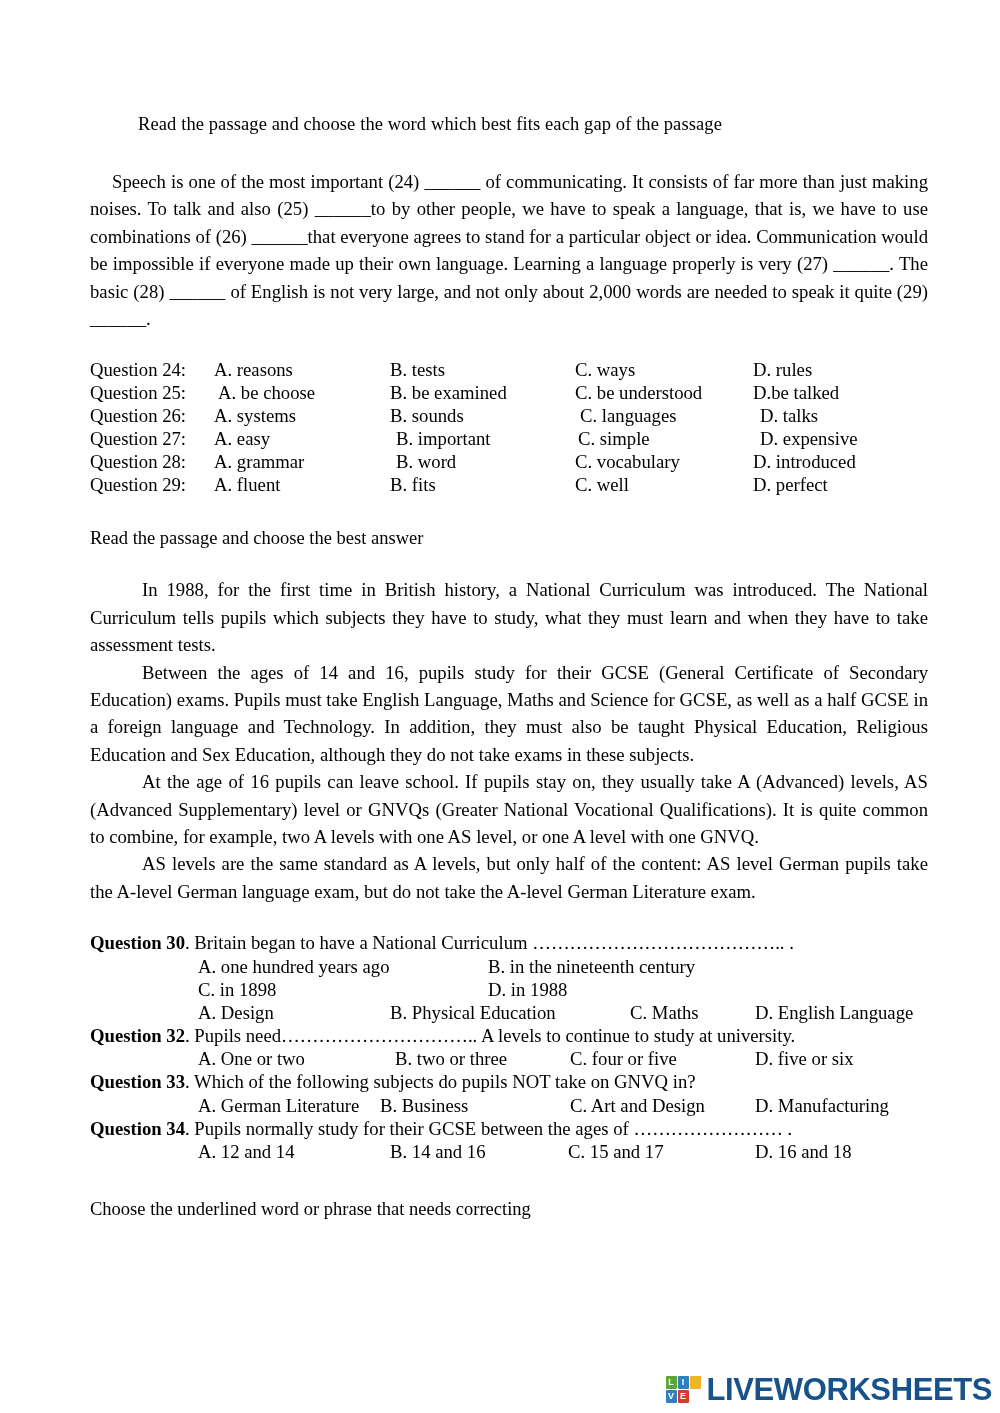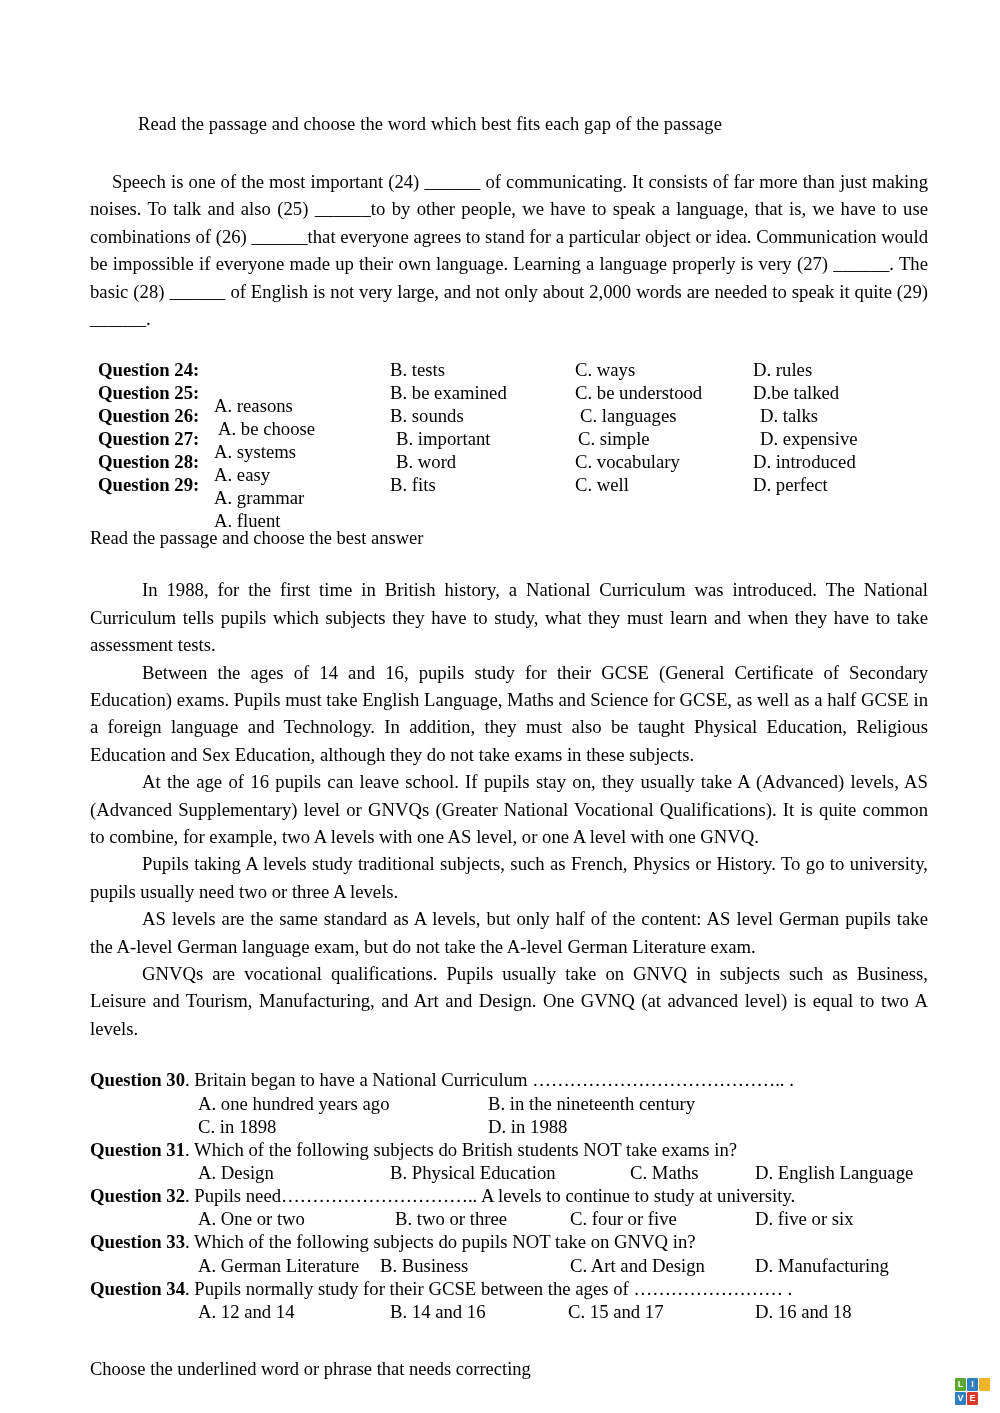--- a/index.html
+++ b/index.html
@@ -67,27 +67,27 @@
     line-height: 1.245;
     white-space: nowrap;
   }
   .mcq-inline .row {
     display: block;
     position: relative;
     height: 23px;
   }
   .mcq-inline .qlabel {
     position: absolute;
-    left: 8px;
-    font-weight: bold;
+    left: 0;
+    font-weight: normal;
   }
   .mcq-inline .opt {
     position: absolute;
   }
-  .mcq-inline .oa { left: 124px; margin-top: 36px; }
+  .mcq-inline .oa { left: 124px; }
   .mcq-inline .ob { left: 300px; text-align: center; }
   .mcq-inline .oc { left: 485px; }
   .mcq-inline .od { left: 663px; }
 
   
   .rc {
     font-size: 18.7px;
     line-height: 1.255;
   }
   .rc .qline {
@@ -238,40 +238,37 @@
     <div class="sp-30"></div>
 
     <div class="section-heading">Read the passage and choose the best answer</div>
 
     <div class="sp-26"></div>
 
     <div class="passage">
       <p>In 1988, for the first time in British history, a National Curriculum was introduced. The National Curriculum tells pupils which subjects they have to study, what they must learn and when they have to take assessment tests.</p>
       <p>Between the ages of 14 and 16, pupils study for their GCSE (General Certificate of Secondary Education) exams. Pupils must take English Language, Maths and Science for GCSE, as well as a half GCSE in a foreign language and Technology. In addition, they must also be taught Physical Education, Religious Education and Sex Education, although they do not take exams in these subjects.</p>
       <p>At the age of 16 pupils can leave school. If pupils stay on, they usually take A (Advanced) levels, AS (Advanced Supplementary) level or GNVQs (Greater National Vocational Qualifications). It is quite common to combine, for example, two A levels with one AS level, or one A level with one GNVQ.</p>
-      <p>Pupils taking A levels study traditional subjects, such as French, Physics or History. To go to university, pupils usually need two or three A levels.</p>
       <p>AS levels are the same standard as A levels, but only half of the content: AS level German pupils take the A-level German language exam, but do not take the A-level German Literature exam.</p>
-      <p>GNVQs are vocational qualifications. Pupils usually take on GNVQ in subjects such as Business, Leisure and Tourism, Manufacturing, and Art and Design. One GVNQ (at advanced level) is equal to two A levels.</p>
     </div>
 
     <div class="sp-26"></div>
 
     <div class="rc">
 
       <span class="qline"><span class="qnum">Question 30</span><span>. Britain began to have a National Curriculum ………………………………….. .</span></span>
       <span class="optline two">
         <span class="o o1">A. one hundred years ago</span>
         <span class="o o2">B. in the nineteenth century</span>
       </span>
       <span class="optline two">
         <span class="o o1">C. in 1898</span>
         <span class="o o2">D. in 1988</span>
       </span>
 
-      <span class="qline"><span class="qnum">Question 31</span><span>. Which of the following subjects do British students NOT take exams in?</span></span>
       <span class="optline four-a">
         <span class="o o1">A. Design</span>
         <span class="o o2">B. Physical Education</span>
         <span class="o o3">C. Maths</span>
         <span class="o o4">D. English Language</span>
       </span>
 
       <span class="qline"><span class="qnum">Question 32</span><span>. Pupils need………………………….. A levels to continue to study at university.</span></span>
       <span class="optline four-b">
         <span class="o o1">A. One or two</span>
@@ -306,14 +303,15 @@
 
   <div class="footer">
     <span class="lw-mark">
       <span class="lw-cell" style="background: rgb(90, 168, 50);">L</span>
       <span class="lw-cell" style="background: rgb(47, 127, 193);">I</span>
       <span class="lw-cell lw-empty" style="background: rgb(240, 180, 41);"></span>
       <span class="lw-cell" style="background: rgb(47, 127, 193);">V</span>
       <span class="lw-cell" style="background: rgb(217, 59, 43);">E</span>
       <span class="lw-cell lw-empty" style="background: transparent;"></span>
     </span>
+    <span class="lw-wordmark" style="color: rgb(23, 82, 138);">LIVEWORKSHEETS</span>
   </div>
 </div>
 
 </body></html>

